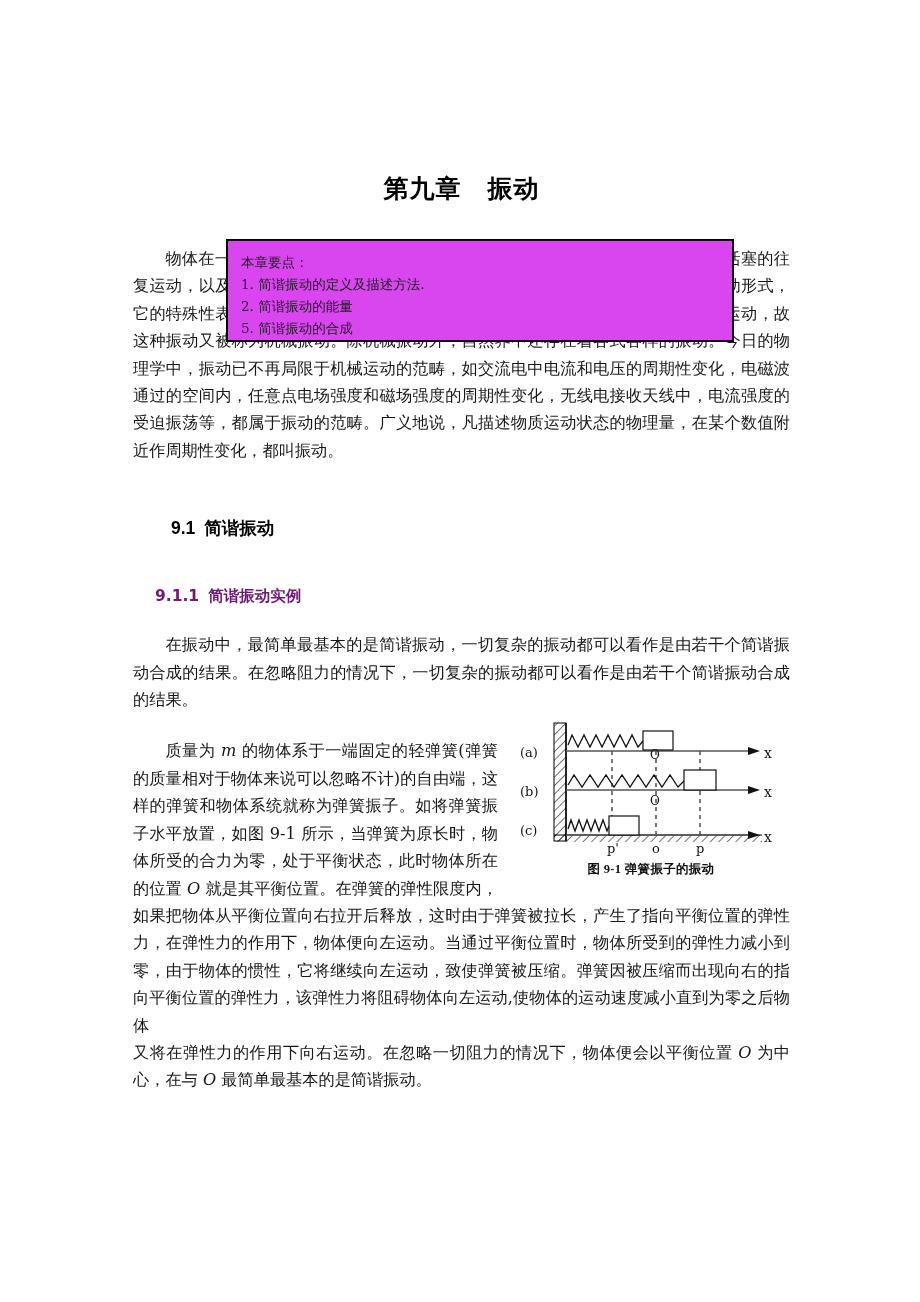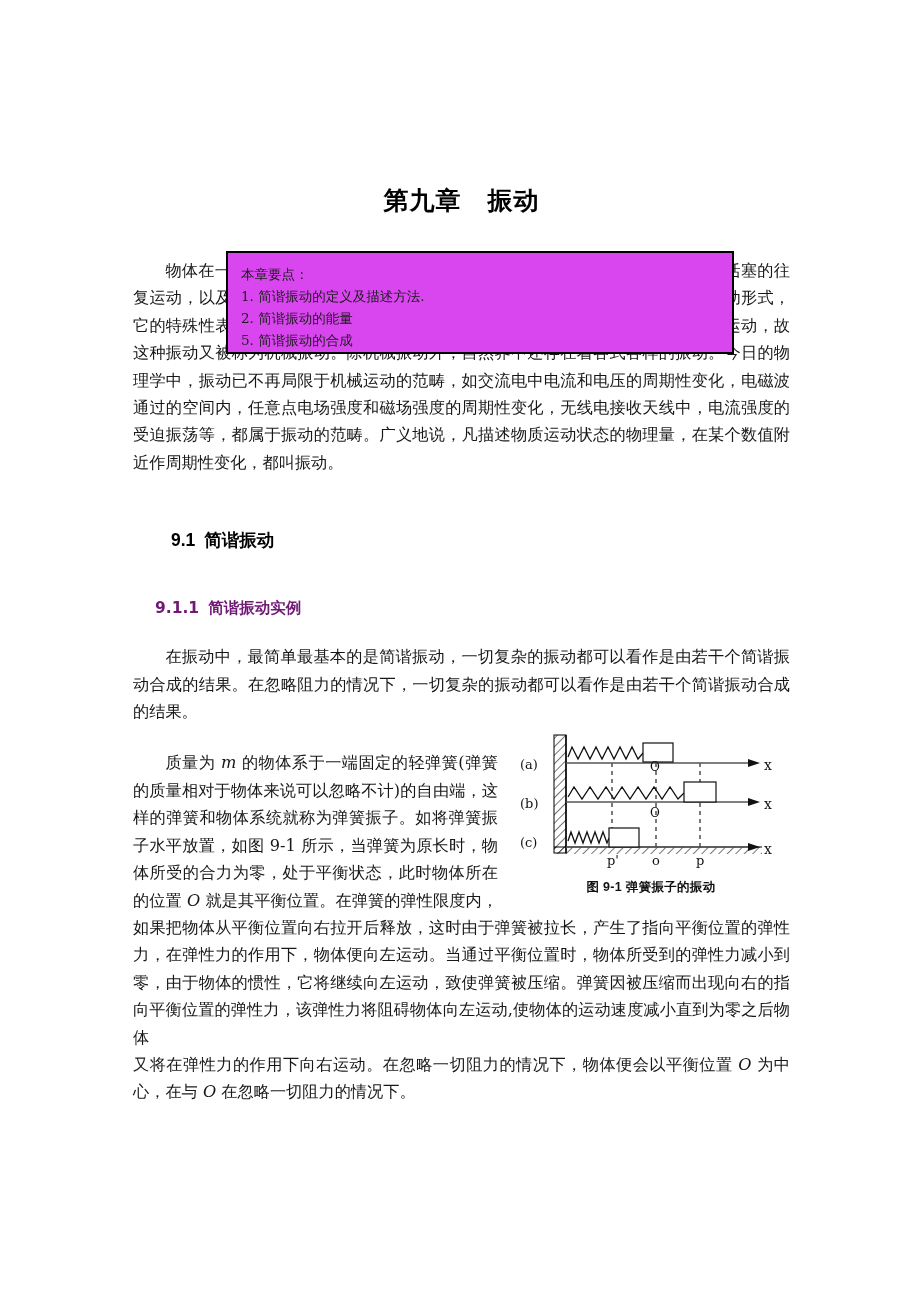--- a/index.html
+++ b/index.html
@@ -15,21 +15,21 @@
   .page {
     position: relative;
     width: 920px;
     height: 1302px;
     background: #ffffff;
     overflow: hidden;
   }
   .content {
     position: absolute;
     left: 133px;
-    top: 16px;
+    top: 4px;
     width: 657px;
   }
 
   
   .chapter-title {
     margin: 0;
     padding-top: 168px;
     text-align: center;
     font-family: "DejaVu Sans", "Liberation Sans", sans-serif;
     font-weight: bold;
@@ -117,23 +117,23 @@
     width: 278px;
     margin: 4px 0 2px 14px;
     position: relative;
   }
   .figure-canvas {
     width: 278px;
     height: 140px;
     position: relative;
   }
   .figure-caption {
-    margin-top: 10px;
+    margin-top: 4px;
     text-align: center;
-    font-family: Liberation Sans, sans-serif;
+    font-family: Liberation Serif, serif;
     font-size: 12.5px;
     font-weight: bold;
     color: #111;
     letter-spacing: 0.3px;
   }
   .clearfix::after { content: ""; display: block; clear: both; }
 
   .tail { padding-top: 0; }
 </style>
 </head>
@@ -213,16 +213,16 @@
             <text x="140" y="136" font-family="DejaVu Serif, Liberation Serif, serif" font-size="13" fill="#111">o</text>
             <text x="184" y="136" font-family="DejaVu Serif, Liberation Serif, serif" font-size="13" fill="#111">p</text>
           </svg>
         </div>
         <div class="figure-caption">图 9-1 弹簧振子的振动</div>
       </div>
 
       <p class="body indent2 para-spring"><span>质量为 </span><em class="var">m</em><span> 的物体系于一端固定的轻弹簧(弹簧的质量相对于物体来说可以忽略不计)的自由端，这样的弹簧和物体系统就称为弹簧振子。如将弹簧振子水平放置，如图 9-1 所示，当弹簧为原长时，物体所受的合力为零，处于平衡状态，此时物体所在的位置 </span><em class="var">O</em><span> 就是其平衡位置。在弹簧的弹性限度内，如果把物体从平衡位置向右拉开后释放，这时由于弹簧被拉长，产生了指向平衡位置的弹性力，在弹性力的作用下，物体便向左运动。当通过平衡位置时，物体所受到的弹性力减小到零，由于物体的惯性，它将继续向左运动，致使弹簧被压缩。弹簧因被压缩而出现向右的指向平衡位置的弹性力，该弹性力将阻碍物体向左运动,使物体的运动速度减小直到为零之后物体</span></p>
     </div>
 
-    <p class="body tail"><span>又将在弹性力的作用下向右运动。在忽略一切阻力的情况下，物体便会以平衡位置 </span><em class="var">O</em><span> 为中心，在与 </span><em class="var">O</em><span> 在忽略一切阻力的情况下。</span></p>
+    <p class="body tail"><span>又将在弹性力的作用下向右运动。在忽略一切阻力的情况下，物体便会以平衡位置 </span><em class="var">O</em><span> 为中心，在与 </span><em class="var">O</em><span> 最简单最基本的是简谐振动。</span></p>
 
   </div>
 </div>
 
 </body></html>

